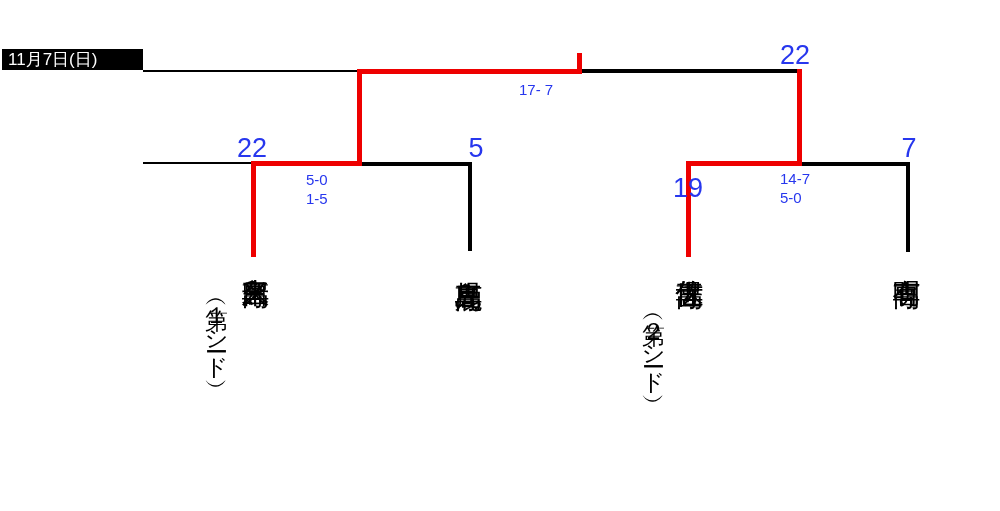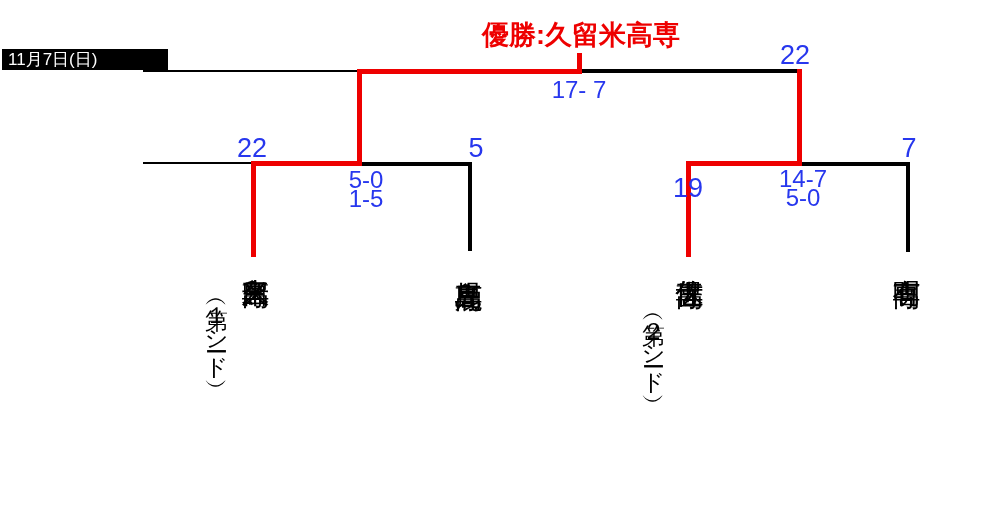--- a/index.html
+++ b/index.html
@@ -8,46 +8,45 @@
     font-family:"Liberation Sans","DejaVu Sans",sans-serif;overflow:hidden;
   }
   .line{position:absolute;}
   .red{background:var(--red,#ee0000);}
   .black{background:var(--black,#000000);}
   .score{
     position:absolute;width:80px;text-align:center;
     color:var(--blue,#2737ee);font-size:27px;line-height:26px;white-space:pre;
   }
   .sets{
-    position:absolute;width:120px;text-align:center;
-    color:var(--blue,#2737ee);font-size:24px;line-height:19px;
+    position:absolute;width:120px;text-align:left;
+    color:var(--blue,#2737ee);font-size:15px;line-height:19px;
   }
   .sets span{display:block;white-space:pre;}
   .champion{
     position:absolute;left:482px;top:17px;
     color:var(--red,#ee0000);font-size:27px;font-weight:bold;white-space:pre;
   }
   .date-label{
-    position:absolute;left:2px;width:166px;height:21px;
+    position:absolute;left:2px;width:141px;height:21px;
     background:var(--label-bg,#000);color:var(--label-fg,#fff);
     font-size:17px;line-height:21px;padding-left:6px;box-sizing:border-box;white-space:pre;
   }
   .vtext{
     position:absolute;writing-mode:vertical-rl;text-orientation:mixed;
     color:#000;white-space:pre;
   }
   .team-name{font-size:28px;width:34px;text-align:left;}
   .team-seed{font-size:23px;width:28px;}
 </style>
 </head>
 <body>
 
 <div class="canvas">
 
-  <div class="champion">優勝:久留米高専</div>
 
   <div class="date-label" style="top:49px;">11月7日(日)</div>
 
   <div class="line black" style="left:143px;top:70px;width:214px;height:2px;"></div>
   <div class="line black" style="left:143px;top:162px;width:108px;height:2px;"></div>
 
   <div class="line red" style="left:357px;top:69px;width:225px;height:5px;"></div>
   <div class="line black" style="left:582px;top:69px;width:220px;height:4px;"></div>
   <div class="line red" style="left:577px;top:53px;width:5px;height:21px;"></div>
   <div class="line red" style="left:357px;top:69px;width:5px;height:97px;"></div>
@@ -69,21 +68,21 @@
   <div class="score" style="left:648px;top:135px;margin-top:40px;">19</div>
   <div class="score" style="left:869px;top:135px;">7</div>
 
   <div class="sets" style="left:519px;top:80px;">
     <span>17- 7</span>
   </div>
   <div class="sets" style="left:306px;top:170px;">
     <span>5-0</span>
     <span>1-5</span>
   </div>
-  <div class="sets" style="left:743px;top:169px;">
+  <div class="sets" style="left:780px;top:169px;">
     <span>14-7</span>
     <span>5-0</span>
   </div>
 
   <div class="vtext team-name" style="left:240px;top:257px;">久留米高専</div>
   <div class="vtext team-seed" style="left:205px;top:291px;">（第１シード）</div>
   <div class="vtext team-name" style="left:453px;top:260px;">鹿児島高専</div>
   <div class="vtext team-name" style="left:674px;top:258px;">佐世保高専</div>
   <div class="vtext team-seed" style="left:642px;top:306px;">（第２シード）</div>
   <div class="vtext team-name" style="left:891px;top:258px;">有明高専</div>

